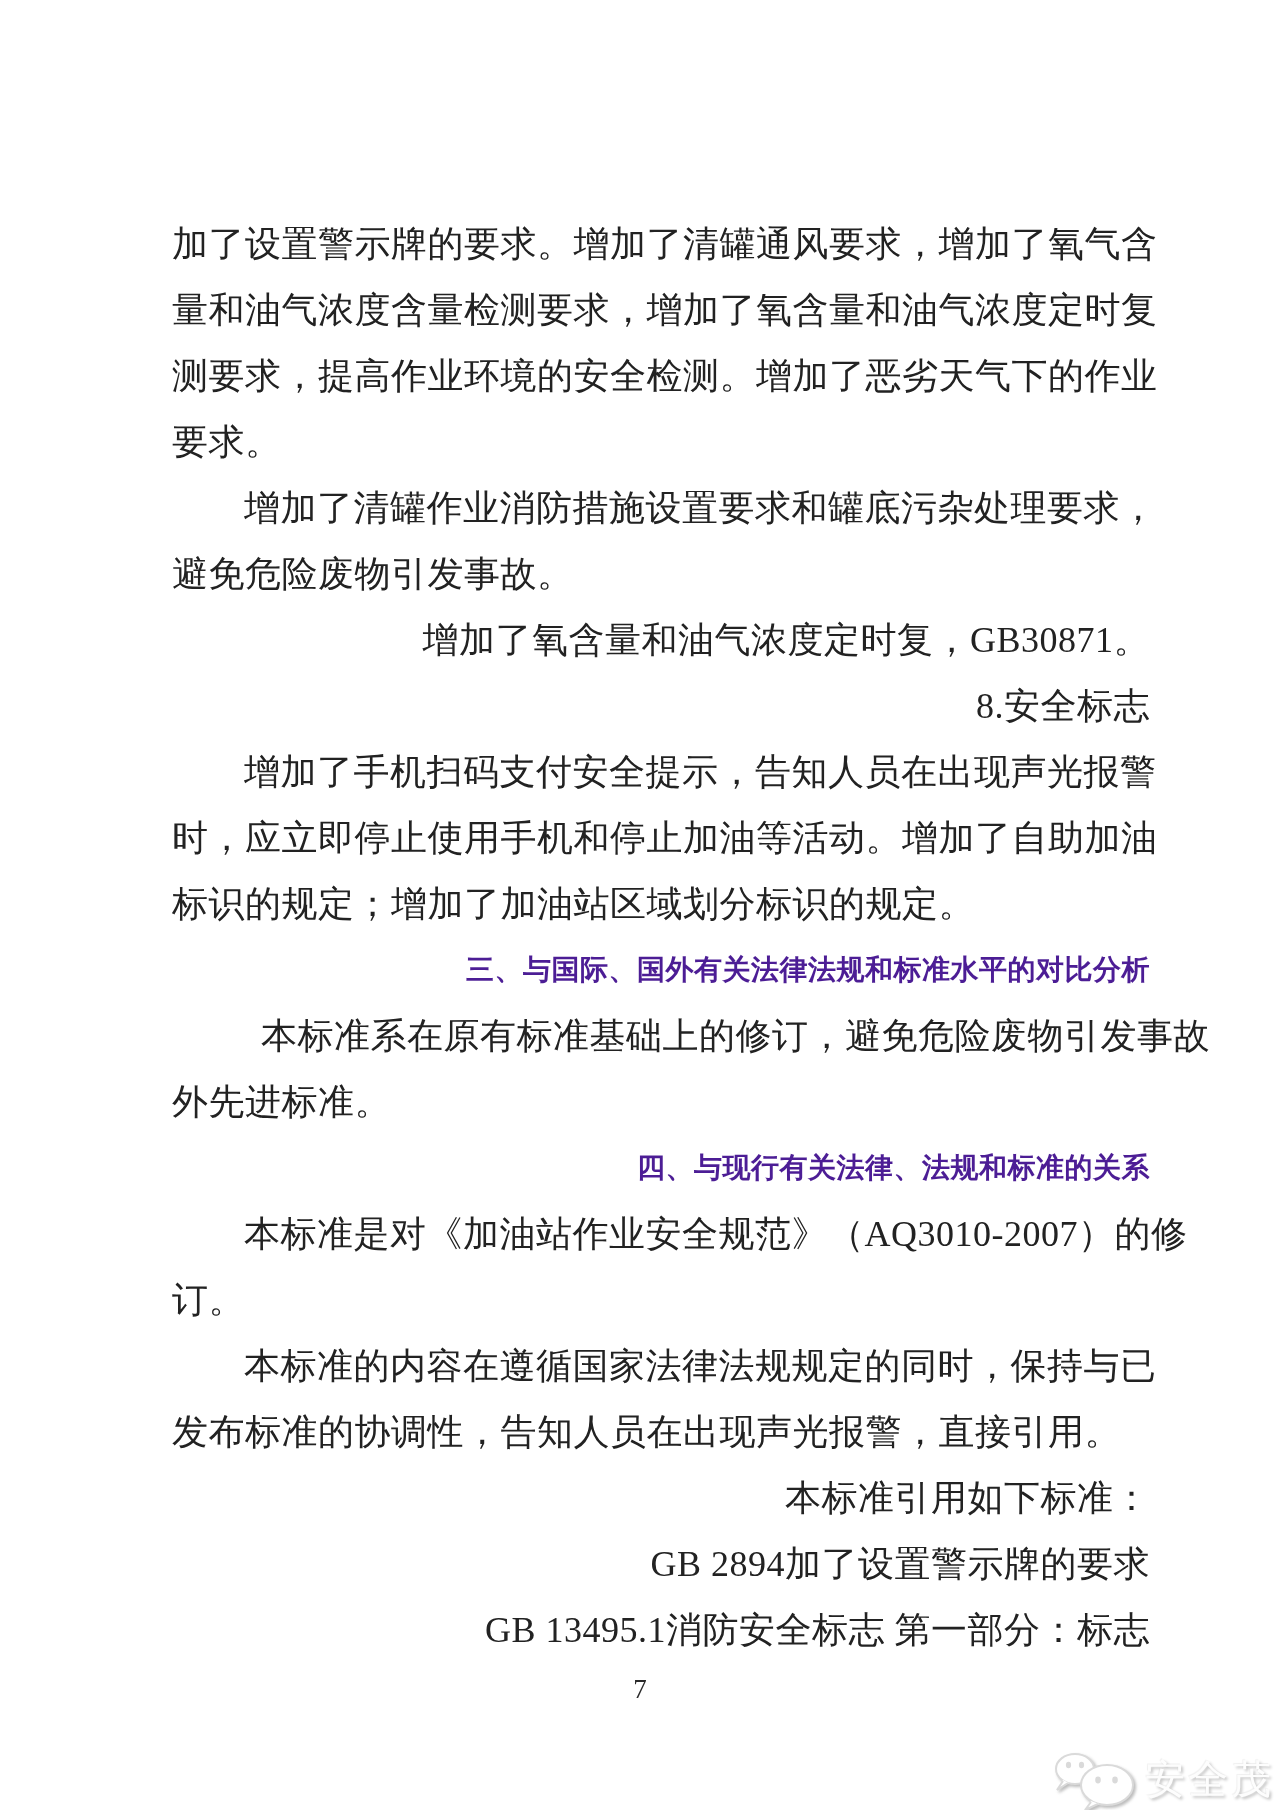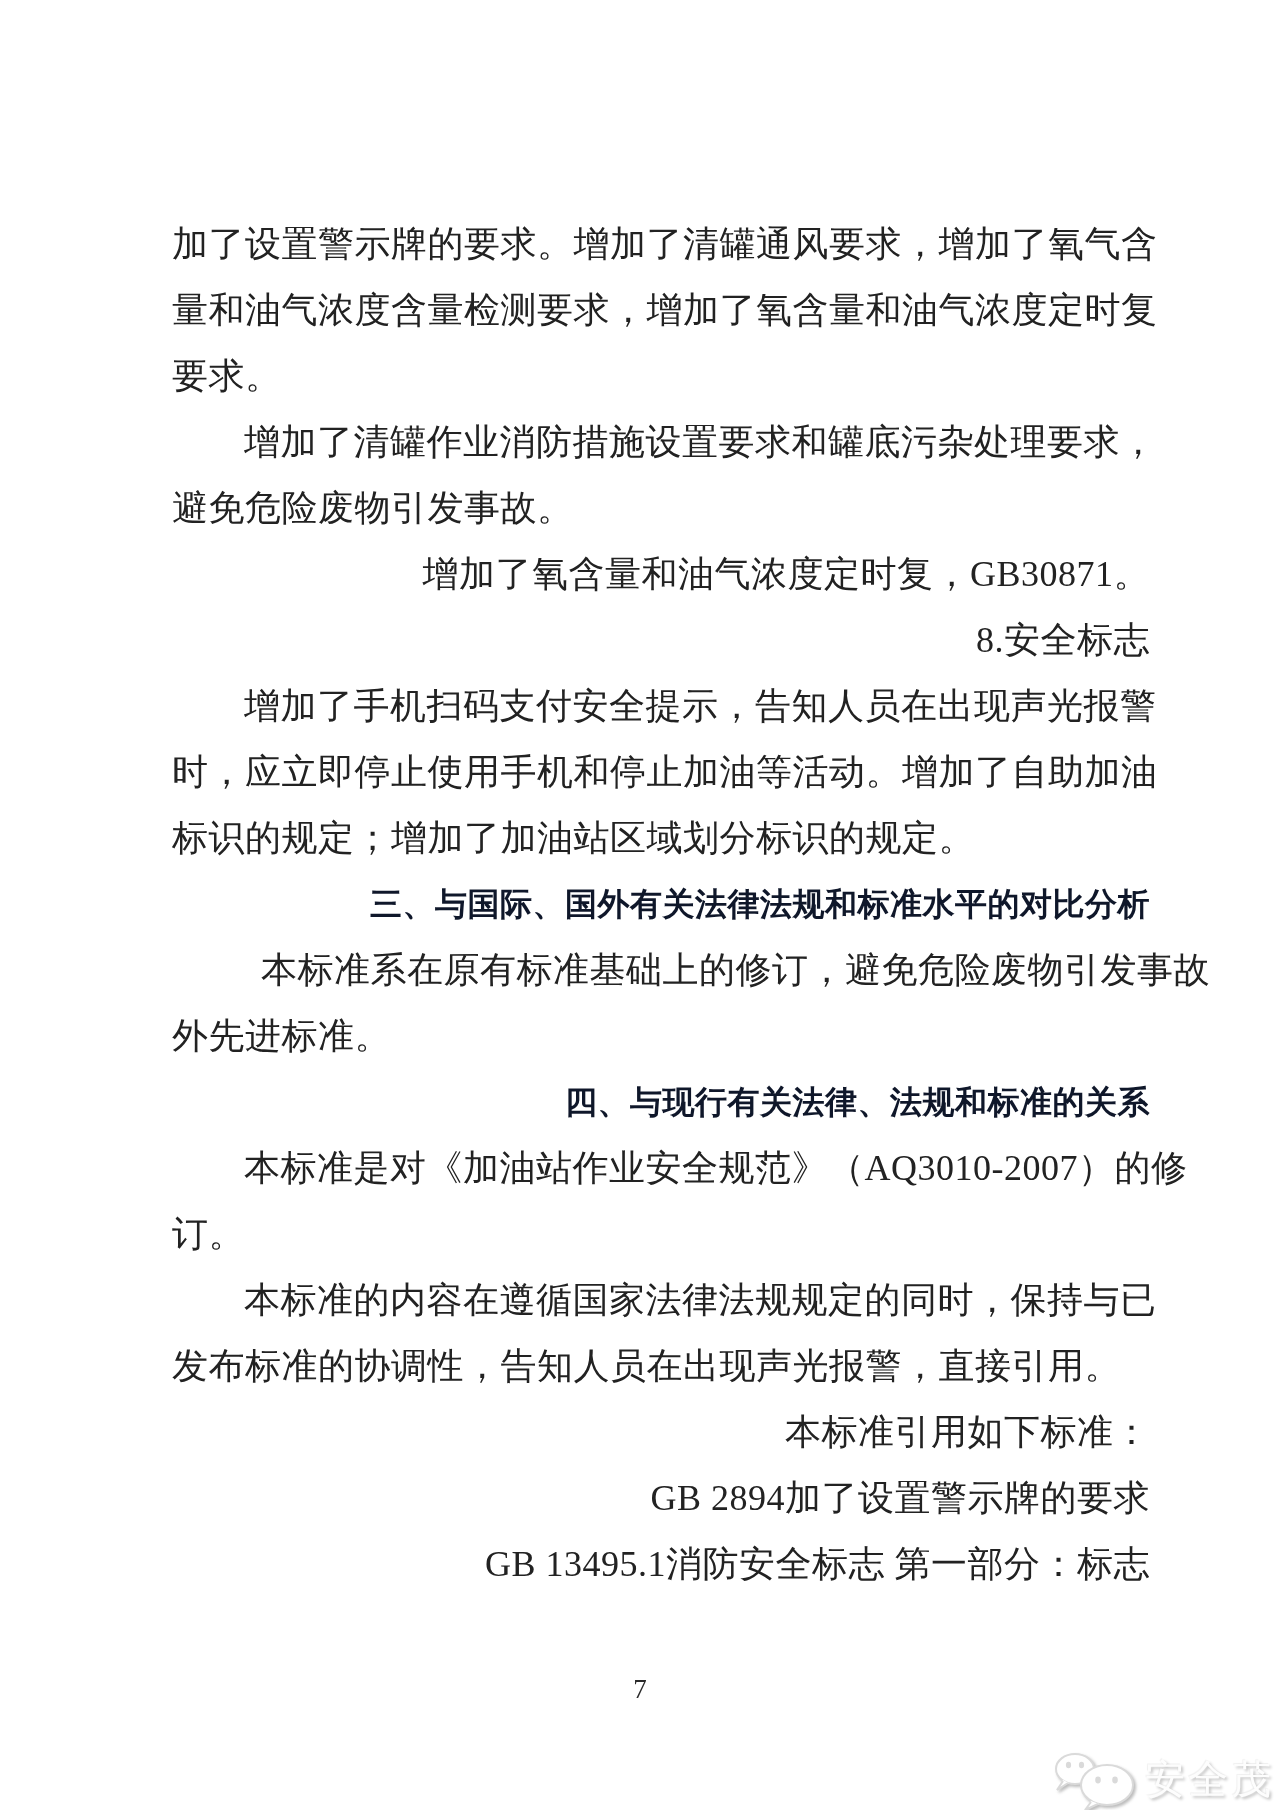--- a/index.html
+++ b/index.html
@@ -24,22 +24,22 @@
   .line {
     height: 66px;
     white-space: nowrap;
     letter-spacing: 0.5px;
   }
   .ind2  { padding-left: 72px; text-align: right; }
   .ind25 { padding-left: 89px; }
   .heading {
     font-family: "Liberation Sans", "DejaVu Sans", sans-serif;
     font-weight: 700;
-    font-size: 32px;
-    color: #0f172a;
+    font-size: 28px;
+    color: #4c1d95;
   }
   .gb-row .gb-code {
     display: inline-block;
     width: 250px;
   }
   .page-number {
     position: absolute;
     top: 1645px;
     left: 0;
     width: 100%;
@@ -67,20 +67,21 @@
   }
 </style>
 </head>
 <body>
 
 <div class="page">
 
   <div class="content">
     <div class="line">加了设置警示牌的要求。增加了清罐通风要求，增加了氧气含</div>
     <div class="line">量和油气浓度含量检测要求，增加了氧含量和油气浓度定时复</div>
+    <div class="line">测要求，提高作业环境的安全检测。增加了恶劣天气下的作业</div>
     <div class="line">要求。</div>
     <div class="line ind2">增加了清罐作业消防措施设置要求和罐底污杂处理要求，</div>
     <div class="line">避免危险废物引发事故。</div>
     <div class="line ind2">增加了氧含量和油气浓度定时复，GB30871。</div>
     <div class="line ind2">8.安全标志</div>
     <div class="line ind2">增加了手机扫码支付安全提示，告知人员在出现声光报警</div>
     <div class="line">时，应立即停止使用手机和停止加油等活动。增加了自助加油</div>
     <div class="line">标识的规定；增加了加油站区域划分标识的规定。</div>
     <div class="line heading ind2">三、与国际、国外有关法律法规和标准水平的对比分析</div>
     <div class="line ind25">本标准系在原有标准基础上的修订，避免危险废物引发事故</div>

